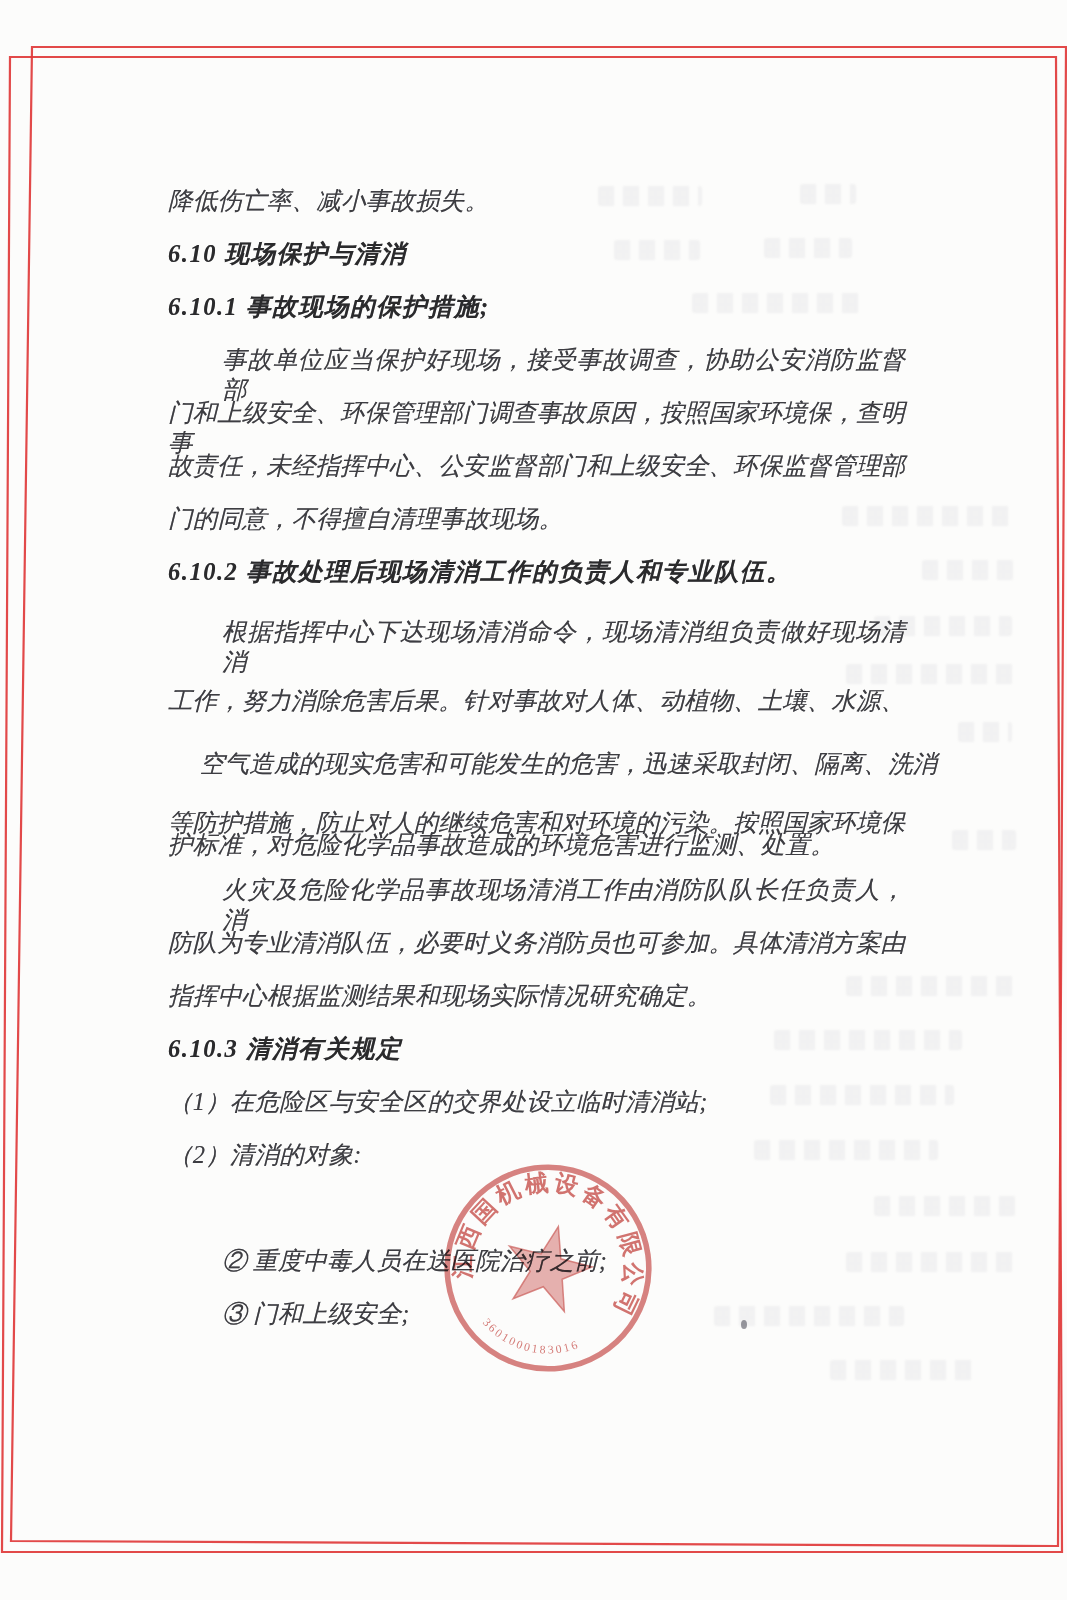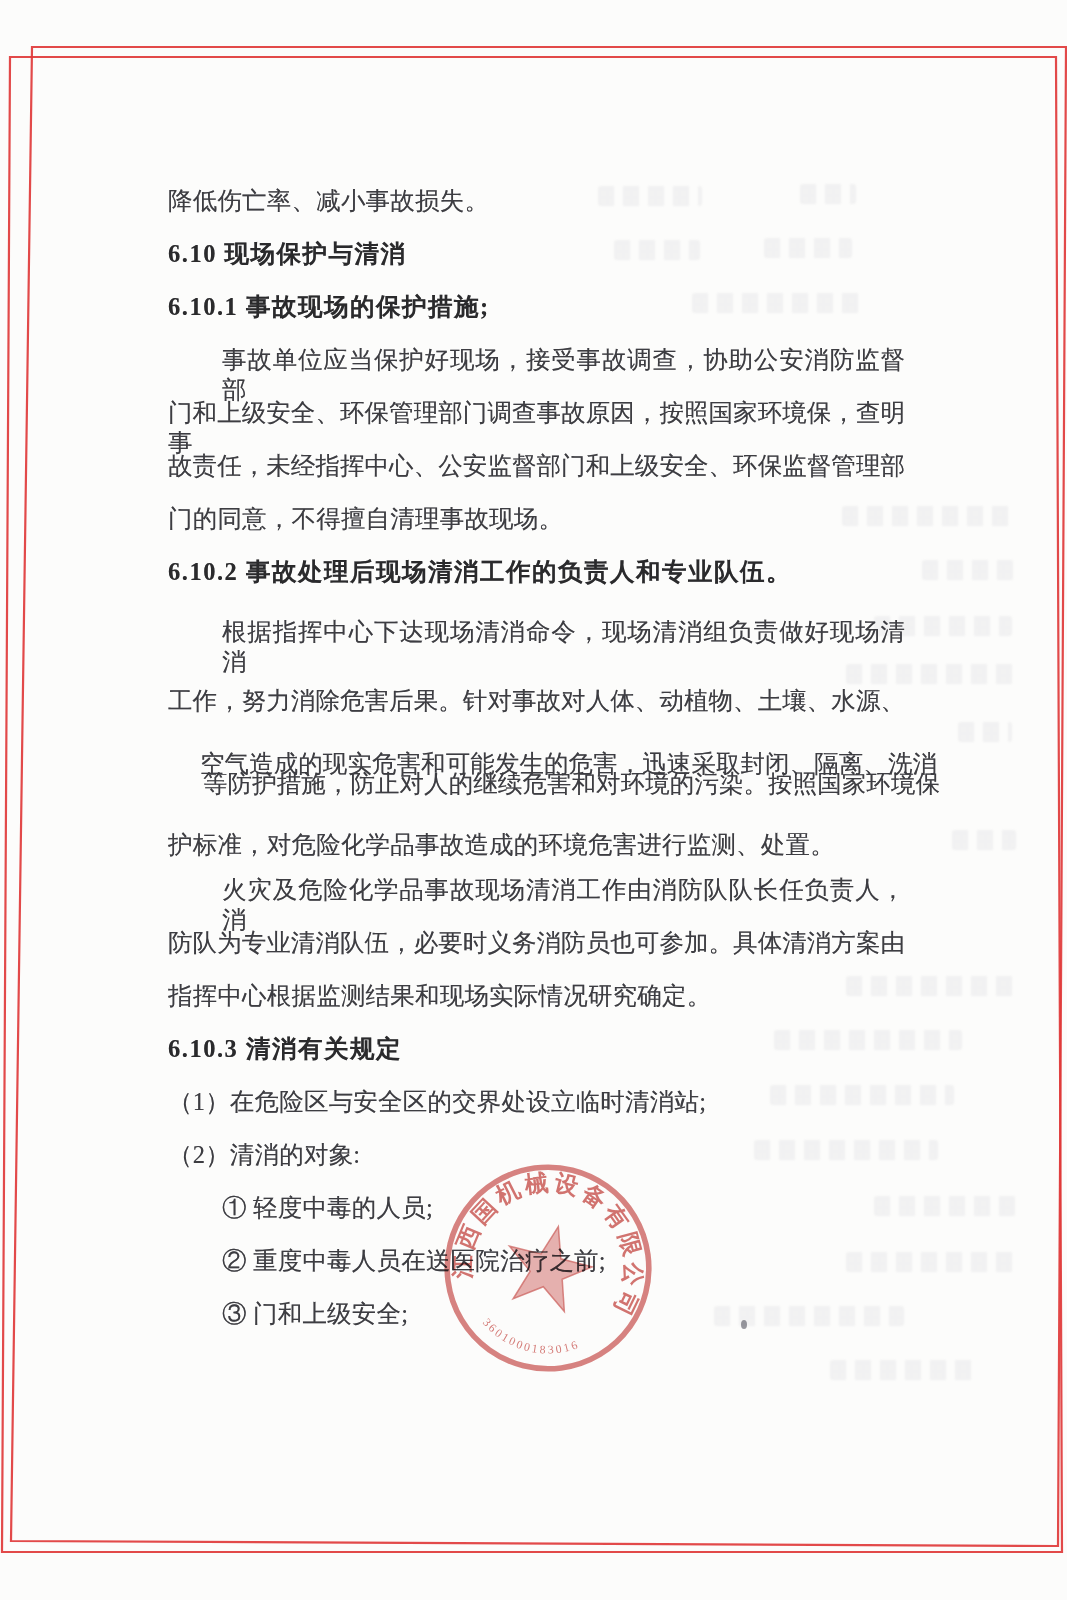--- a/index.html
+++ b/index.html
@@ -12,20 +12,21 @@
   
   .frame-svg{position:absolute;left:0;top:0;width:1067px;height:1600px;pointer-events:none;}
 
   
   .text-layer{position:absolute;left:168px;top:0;width:737px;height:1600px;}
   .line{
     position:absolute;left:0;white-space:nowrap;
     font-size:24.5px;line-height:30px;color:#3d3d42;
     letter-spacing:.2px;
     text-shadow:0 0 .4px rgba(40,40,45,.45);
+    font-style:italic;
   }
   .line.heading{font-weight:bold;color:#2a2a2c;letter-spacing:1.5px;}
   .line.indent{padding-left:54px;}
   .line.fill{
     width:737px;box-sizing:border-box;white-space:normal;
     text-align:justify;text-align-last:justify;letter-spacing:0;
   }
 
   
   .stamp{
@@ -79,29 +80,28 @@
     <div class="line heading" style="top: 239px;">6.10 现场保护与清消</div>
     <div class="line heading" style="top: 292px;">6.10.1 事故现场的保护措施;</div>
     <div class="line body indent fill" style="top: 345px;">事故单位应当保护好现场，接受事故调查，协助公安消防监督部</div>
     <div class="line body fill" style="top: 398px;">门和上级安全、环保管理部门调查事故原因，按照国家环境保，查明事</div>
     <div class="line body fill" style="top: 451px;">故责任，未经指挥中心、公安监督部门和上级安全、环保监督管理部</div>
     <div class="line body" style="top: 504px;">门的同意，不得擅自清理事故现场。</div>
     <div class="line heading" style="top: 557px;">6.10.2 事故处理后现场清消工作的负责人和专业队伍。</div>
     <div class="line body indent fill" style="top: 617px;">根据指挥中心下达现场清消命令，现场清消组负责做好现场清消</div>
     <div class="line body fill" style="top: 663px; margin-top: 23px;">工作，努力消除危害后果。针对事故对人体、动植物、土壤、水源、</div>
     <div class="line body fill" style="top: 749px; margin-left: 32px;">空气造成的现实危害和可能发生的危害，迅速采取封闭、隔离、洗消</div>
-    <div class="line body fill" style="top: 769px; margin-left: 35px;">等防护措施，防止对人的继续危害和对环境的污染。按照国家环境保</div>
+    <div class="line body fill" style="top: 808px;">等防护措施，防止对人的继续危害和对环境的污染。按照国家环境保</div>
     <div class="line body" style="top: 822px; margin-top: 8px;">护标准，对危险化学品事故造成的环境危害进行监测、处置。</div>
     <div class="line body indent fill" style="top: 875px;">火灾及危险化学品事故现场清消工作由消防队队长任负责人，消</div>
     <div class="line body fill" style="top: 928px;">防队为专业清消队伍，必要时义务消防员也可参加。具体清消方案由</div>
     <div class="line body" style="top: 981px;">指挥中心根据监测结果和现场实际情况研究确定。</div>
     <div class="line heading" style="top: 1034px;">6.10.3 清消有关规定</div>
     <div class="line body" style="top: 1087px;">（1）在危险区与安全区的交界处设立临时清消站;</div>
     <div class="line body" style="top: 1140px;">（2）清消的对象:</div>
-    <div class="line body indent" style="top: 1193px;">① 轻度中毒的人员;</div>
     <div class="line body indent" style="top: 1246px;">② 重度中毒人员在送医院治疗之前;</div>
     <div class="line body indent" style="top: 1299px;">③ 门和上级安全;</div>
   </div>
 
 <div class="stamp">
   <svg viewBox="0 0 220 220" width="224" height="224" xmlns="http://www.w3.org/2000/svg">
     <defs>
       <path id="arcName" d="M 41.1 142.1 A 76 76 0 1 1 178.9 142.1" fill="none"></path>
       <path id="arcSerial" d="M 45.7 164 A 84 84 0 0 0 174.3 164" fill="none"></path>
     </defs>

